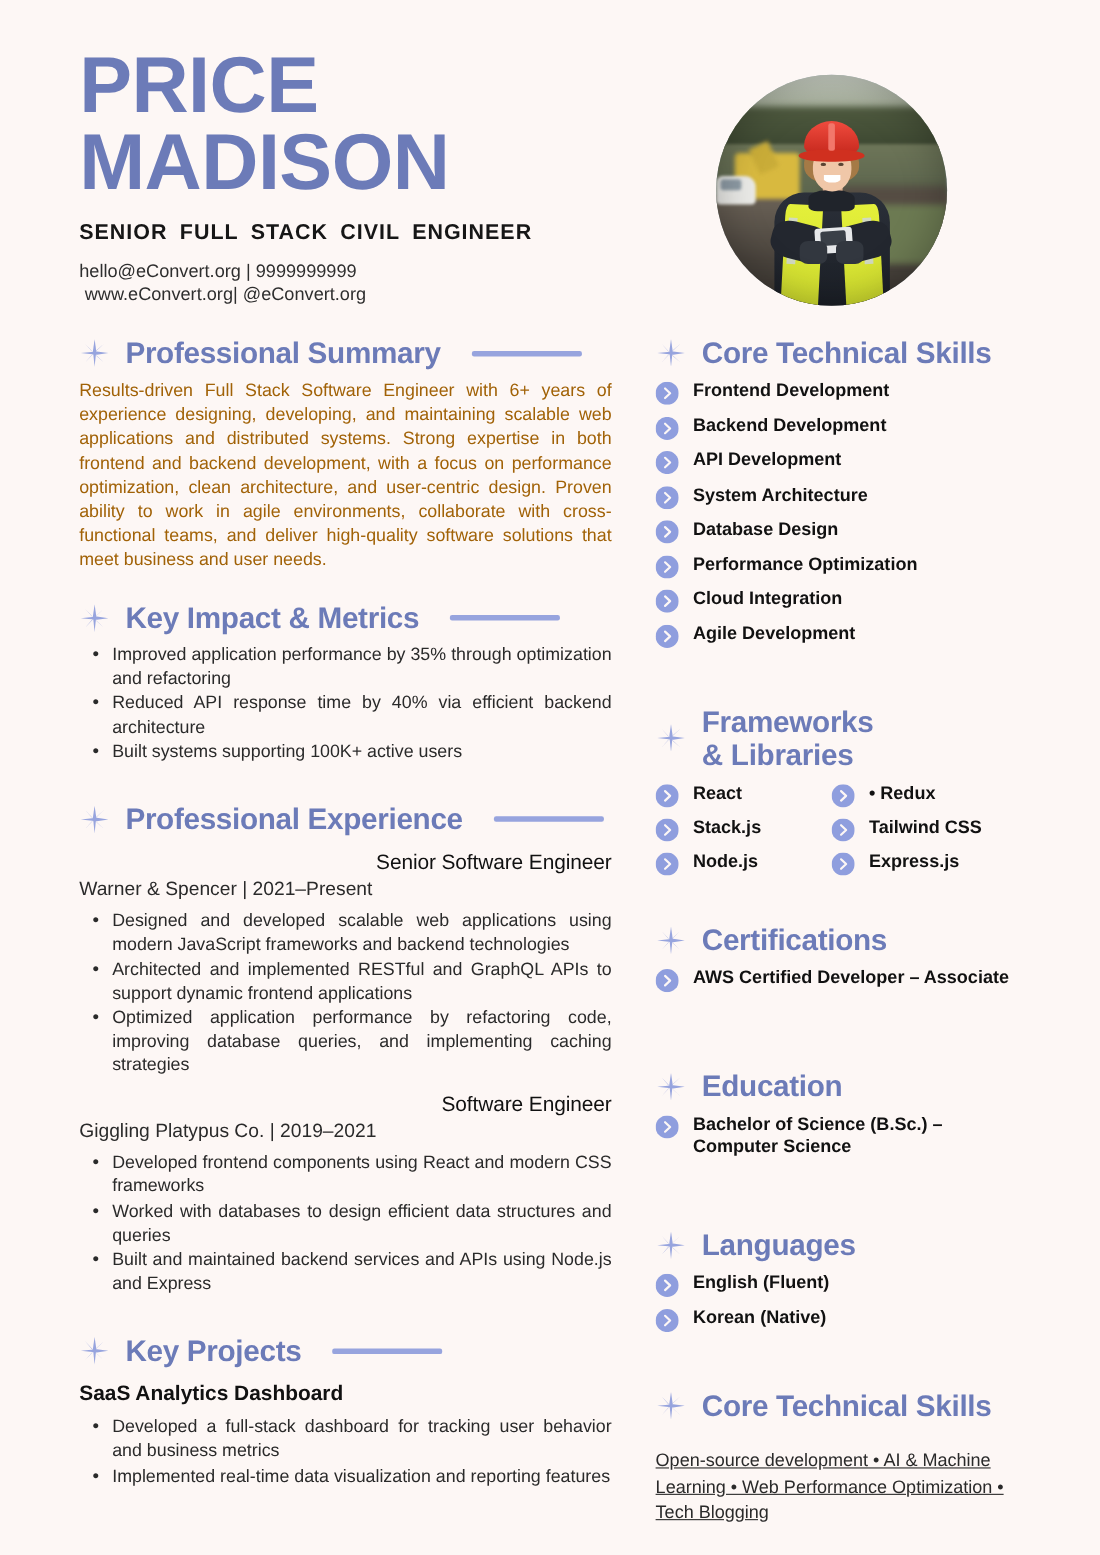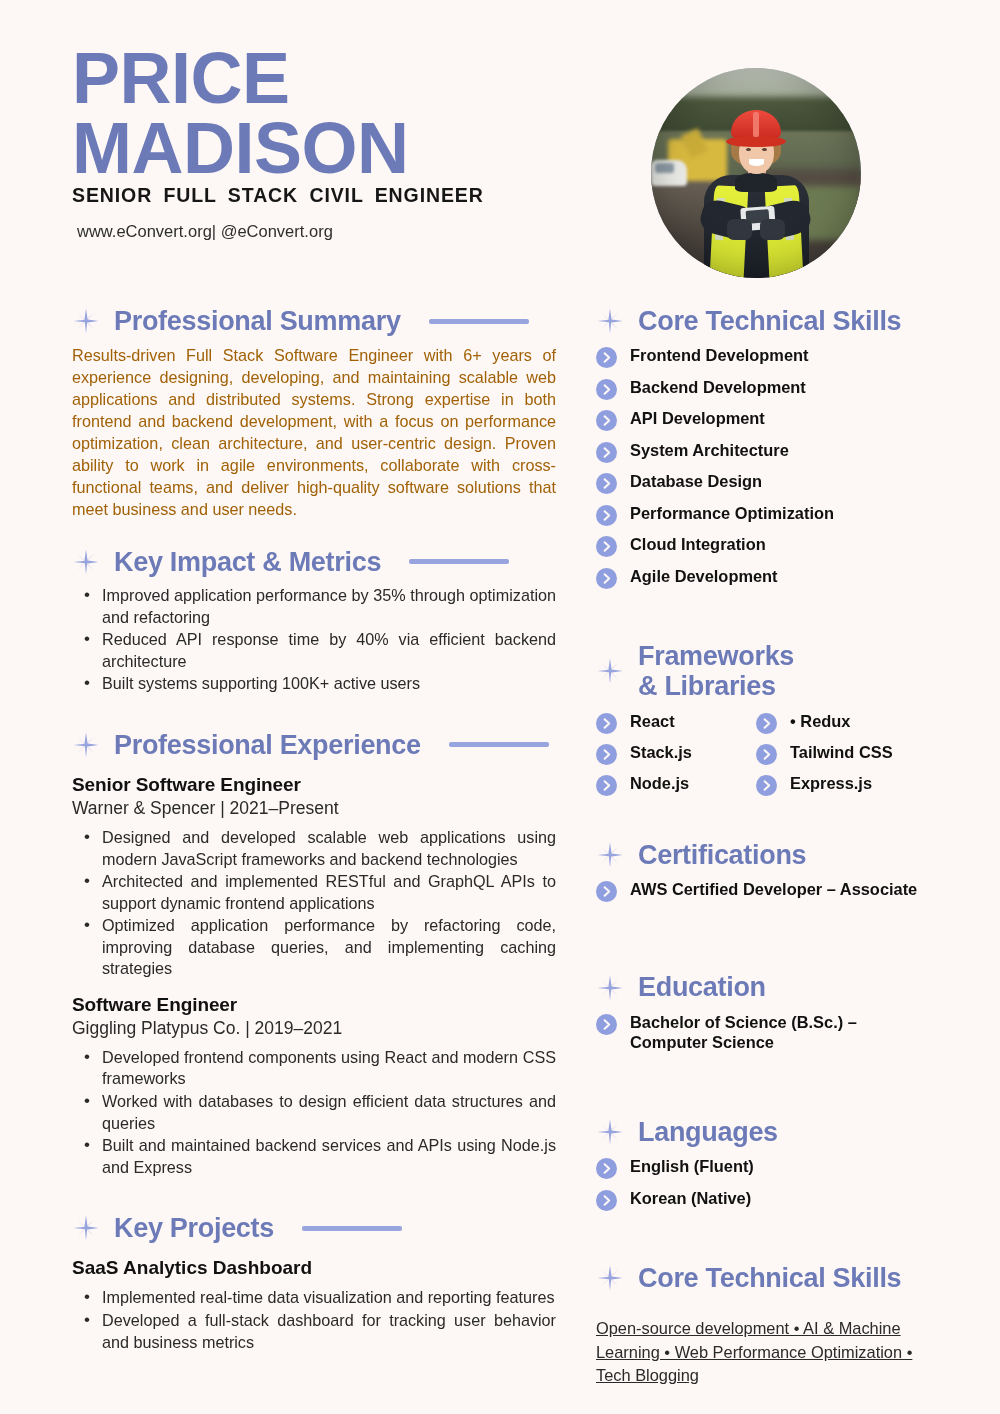--- a/index.html
+++ b/index.html
@@ -36,20 +36,21 @@
   }
   .name-line {
     font-size: 72px;
     font-weight: 700;
     line-height: 0.97;
     letter-spacing: -0.5px;
     color: #6c7bb8;
     text-transform: uppercase;
   }
   .job-title {
+    margin-top: 16px;
     font-size: 19.5px;
     font-weight: 700;
     letter-spacing: 0.9px;
     color: #161616;
     text-transform: uppercase;
     word-spacing: 5px;
   }
   .contact {
     margin-top: 14px;
     font-size: 16.5px;
@@ -214,23 +215,24 @@
     position: absolute;
     left: -18px;
     top: -1px;
     color: #2a2a2a;
     font-size: 17px;
   }
 
   .job { margin-top: 14px; }
   .job-role {
     font-size: 19px;
-    font-weight: 700;
+    font-weight: 400;
     color: #111;
     letter-spacing: -0.1px;
+    text-align: right;
   }
   .job-meta {
     font-size: 17.5px;
     color: #2a2a2a;
     margin-top: 2px;
   }
   .proj-title {
     font-size: 19px;
     font-weight: 700;
     color: #111;
@@ -284,20 +286,21 @@
 <body>
 
 <div class="page">
 
   <div class="header">
     <div class="name-block">
       <div class="name-line">PRICE</div>
       <div class="name-line">MADISON</div>
       <div class="job-title">SENIOR FULL STACK CIVIL ENGINEER</div>
       <div class="contact">
+        <div class="l1">hello@eConvert.org | 9999999999</div>
         <div class="l2">www.eConvert.org| @eConvert.org</div>
       </div>
     </div>
 
     <div class="photo-wrap">
       <div class="photo">
         <div class="ph-sky"></div>
         <div class="ph-treeline"></div>
         <div class="ph-field"></div>
         <div class="ph-dirt"></div>
@@ -428,22 +431,22 @@
                 <path d="M22.8 5.2 L16.2 11.0 L5.2 22.8 L11.0 16.2 Z"></path>
                 <path d="M22.8 22.8 L16.2 17.0 L5.2 5.2 L11.0 11.8 Z"></path>
               </g>
             </svg>
         </span>
         <span class="sec-title">Key Projects</span>
         <span class="sec-rule"></span>
       </div>
       <div class="proj-title">SaaS Analytics Dashboard</div>
       <ul class="bullets">
+        <li>Developed a full-stack dashboard for tracking user behavior and business metrics</li>
         <li>Implemented real-time data visualization and reporting features</li>
-        <li>Developed a full-stack dashboard for tracking user behavior and business metrics</li>
       </ul>
     </div>
 
   </div>
 
   <div class="col-right">
 
     <div class="sec">
       <div class="sec-head">
         <span class="star-icon">

